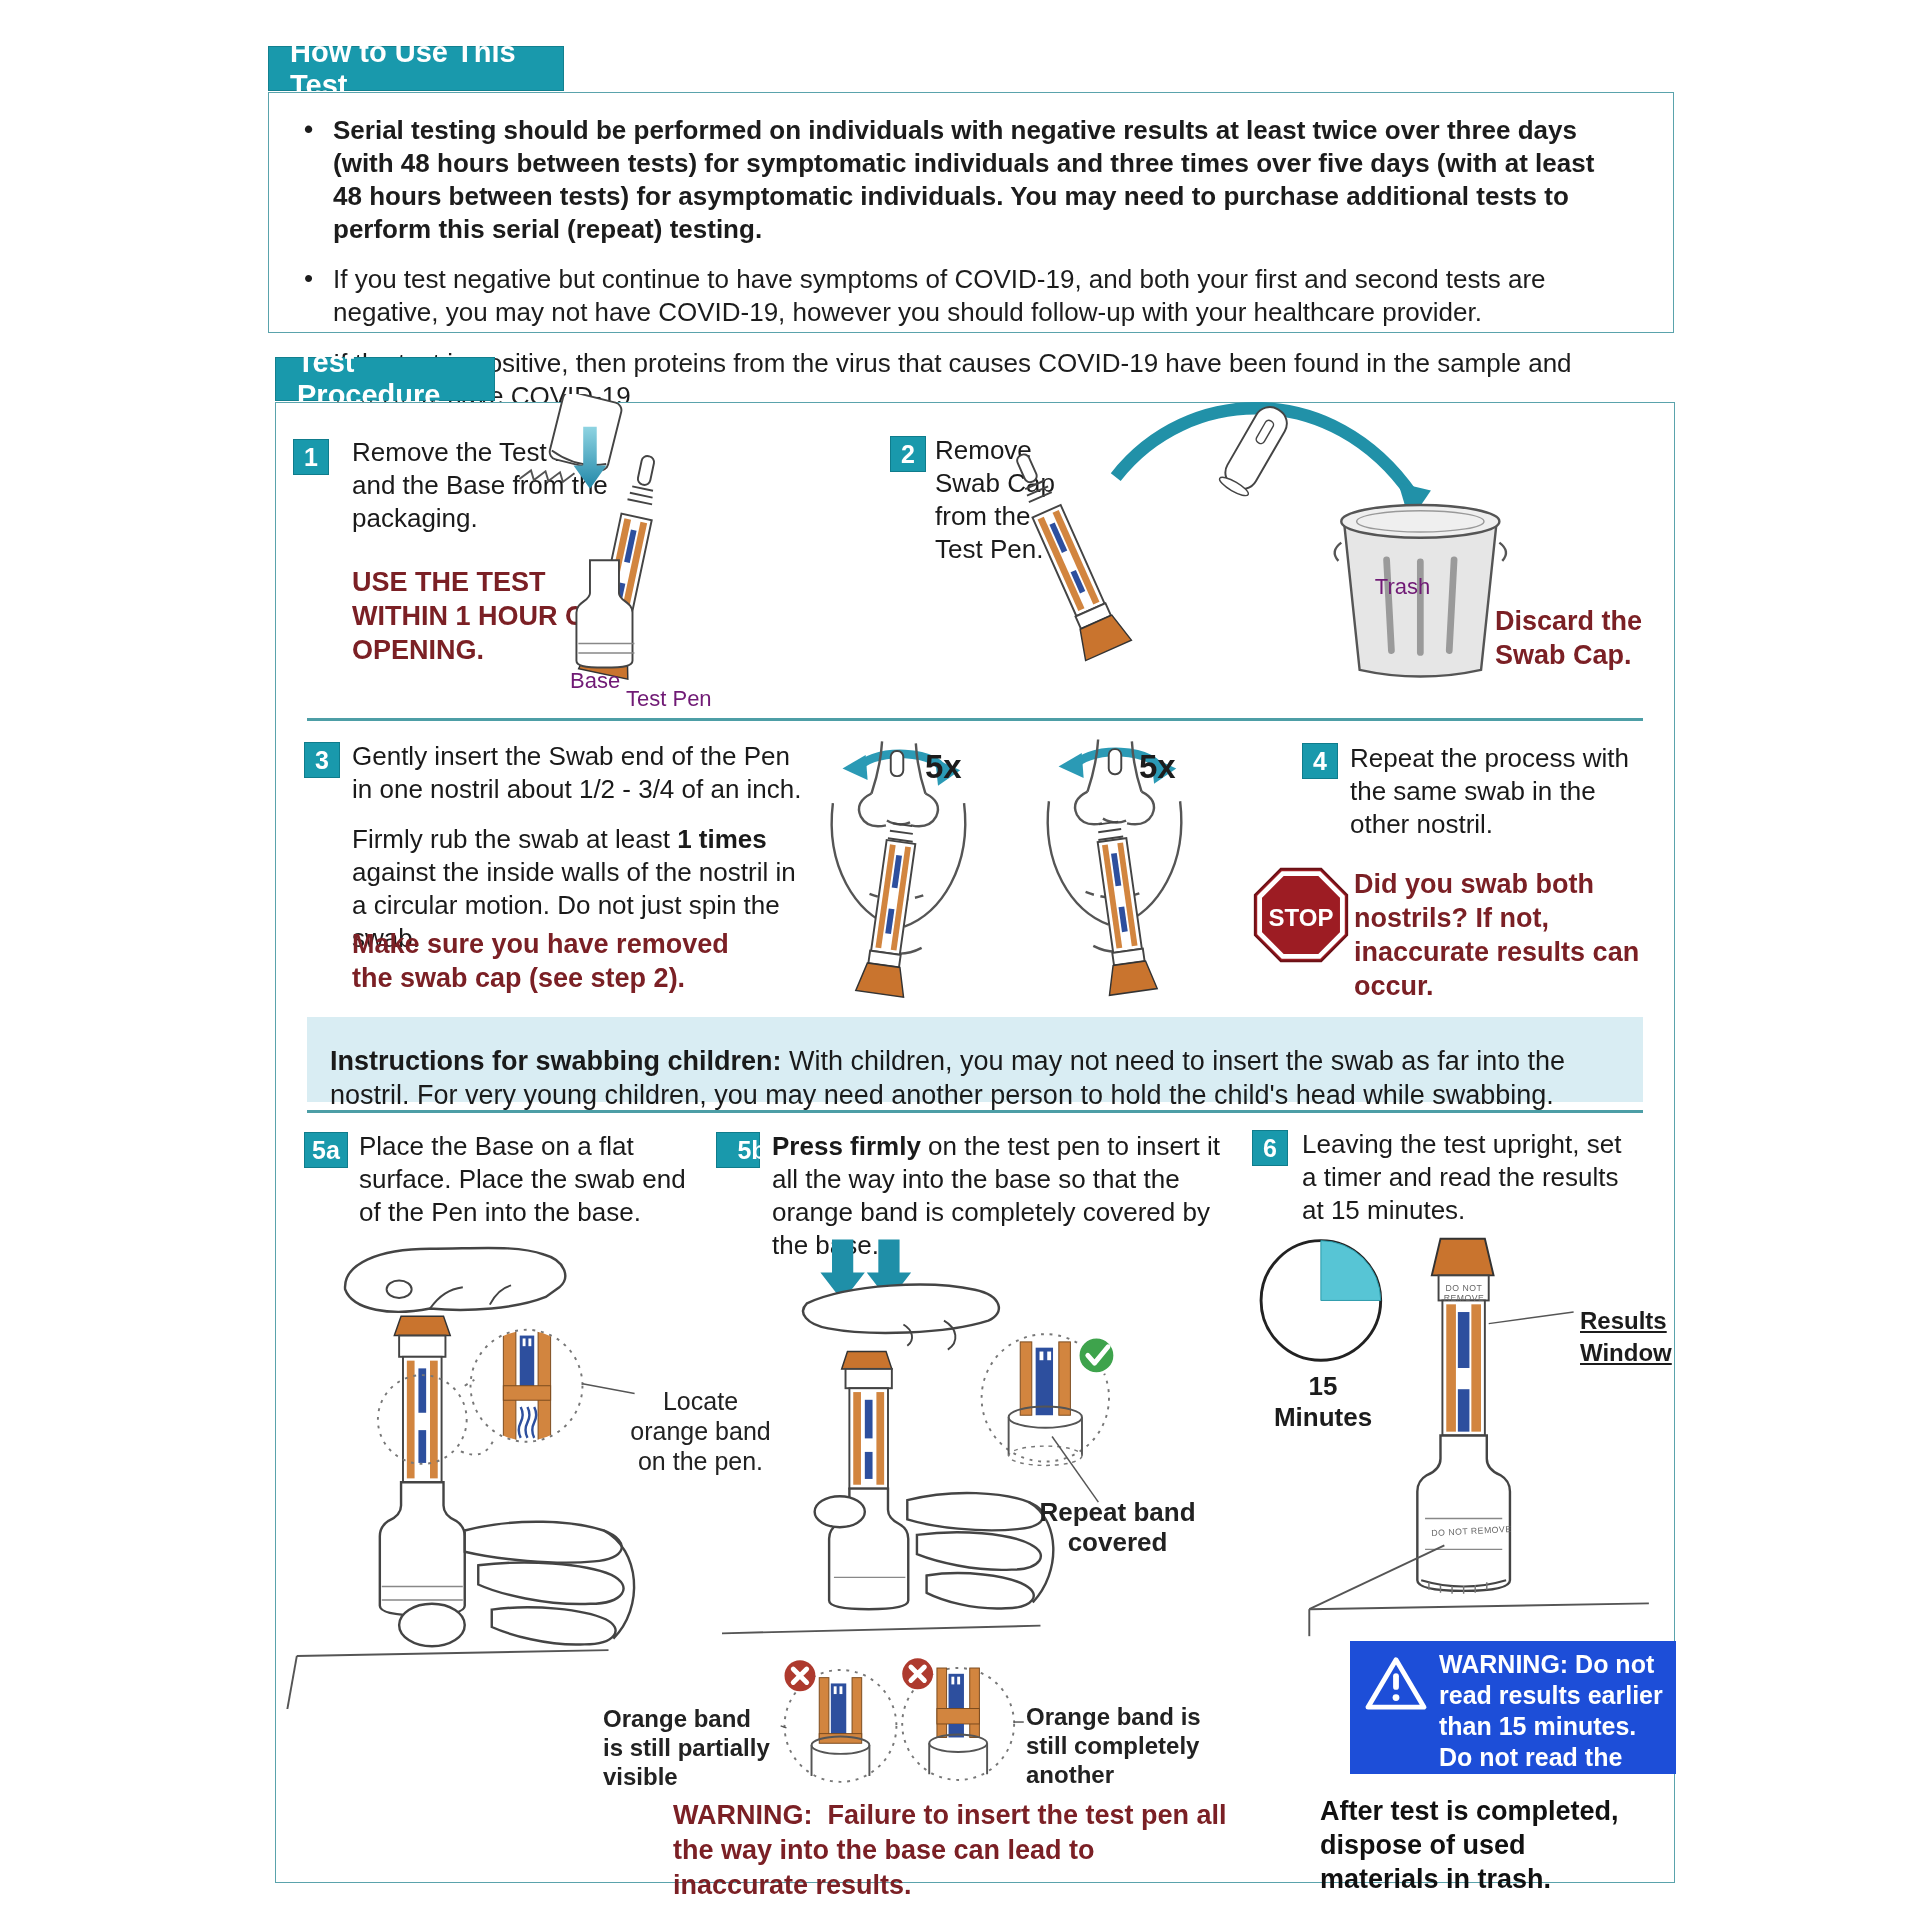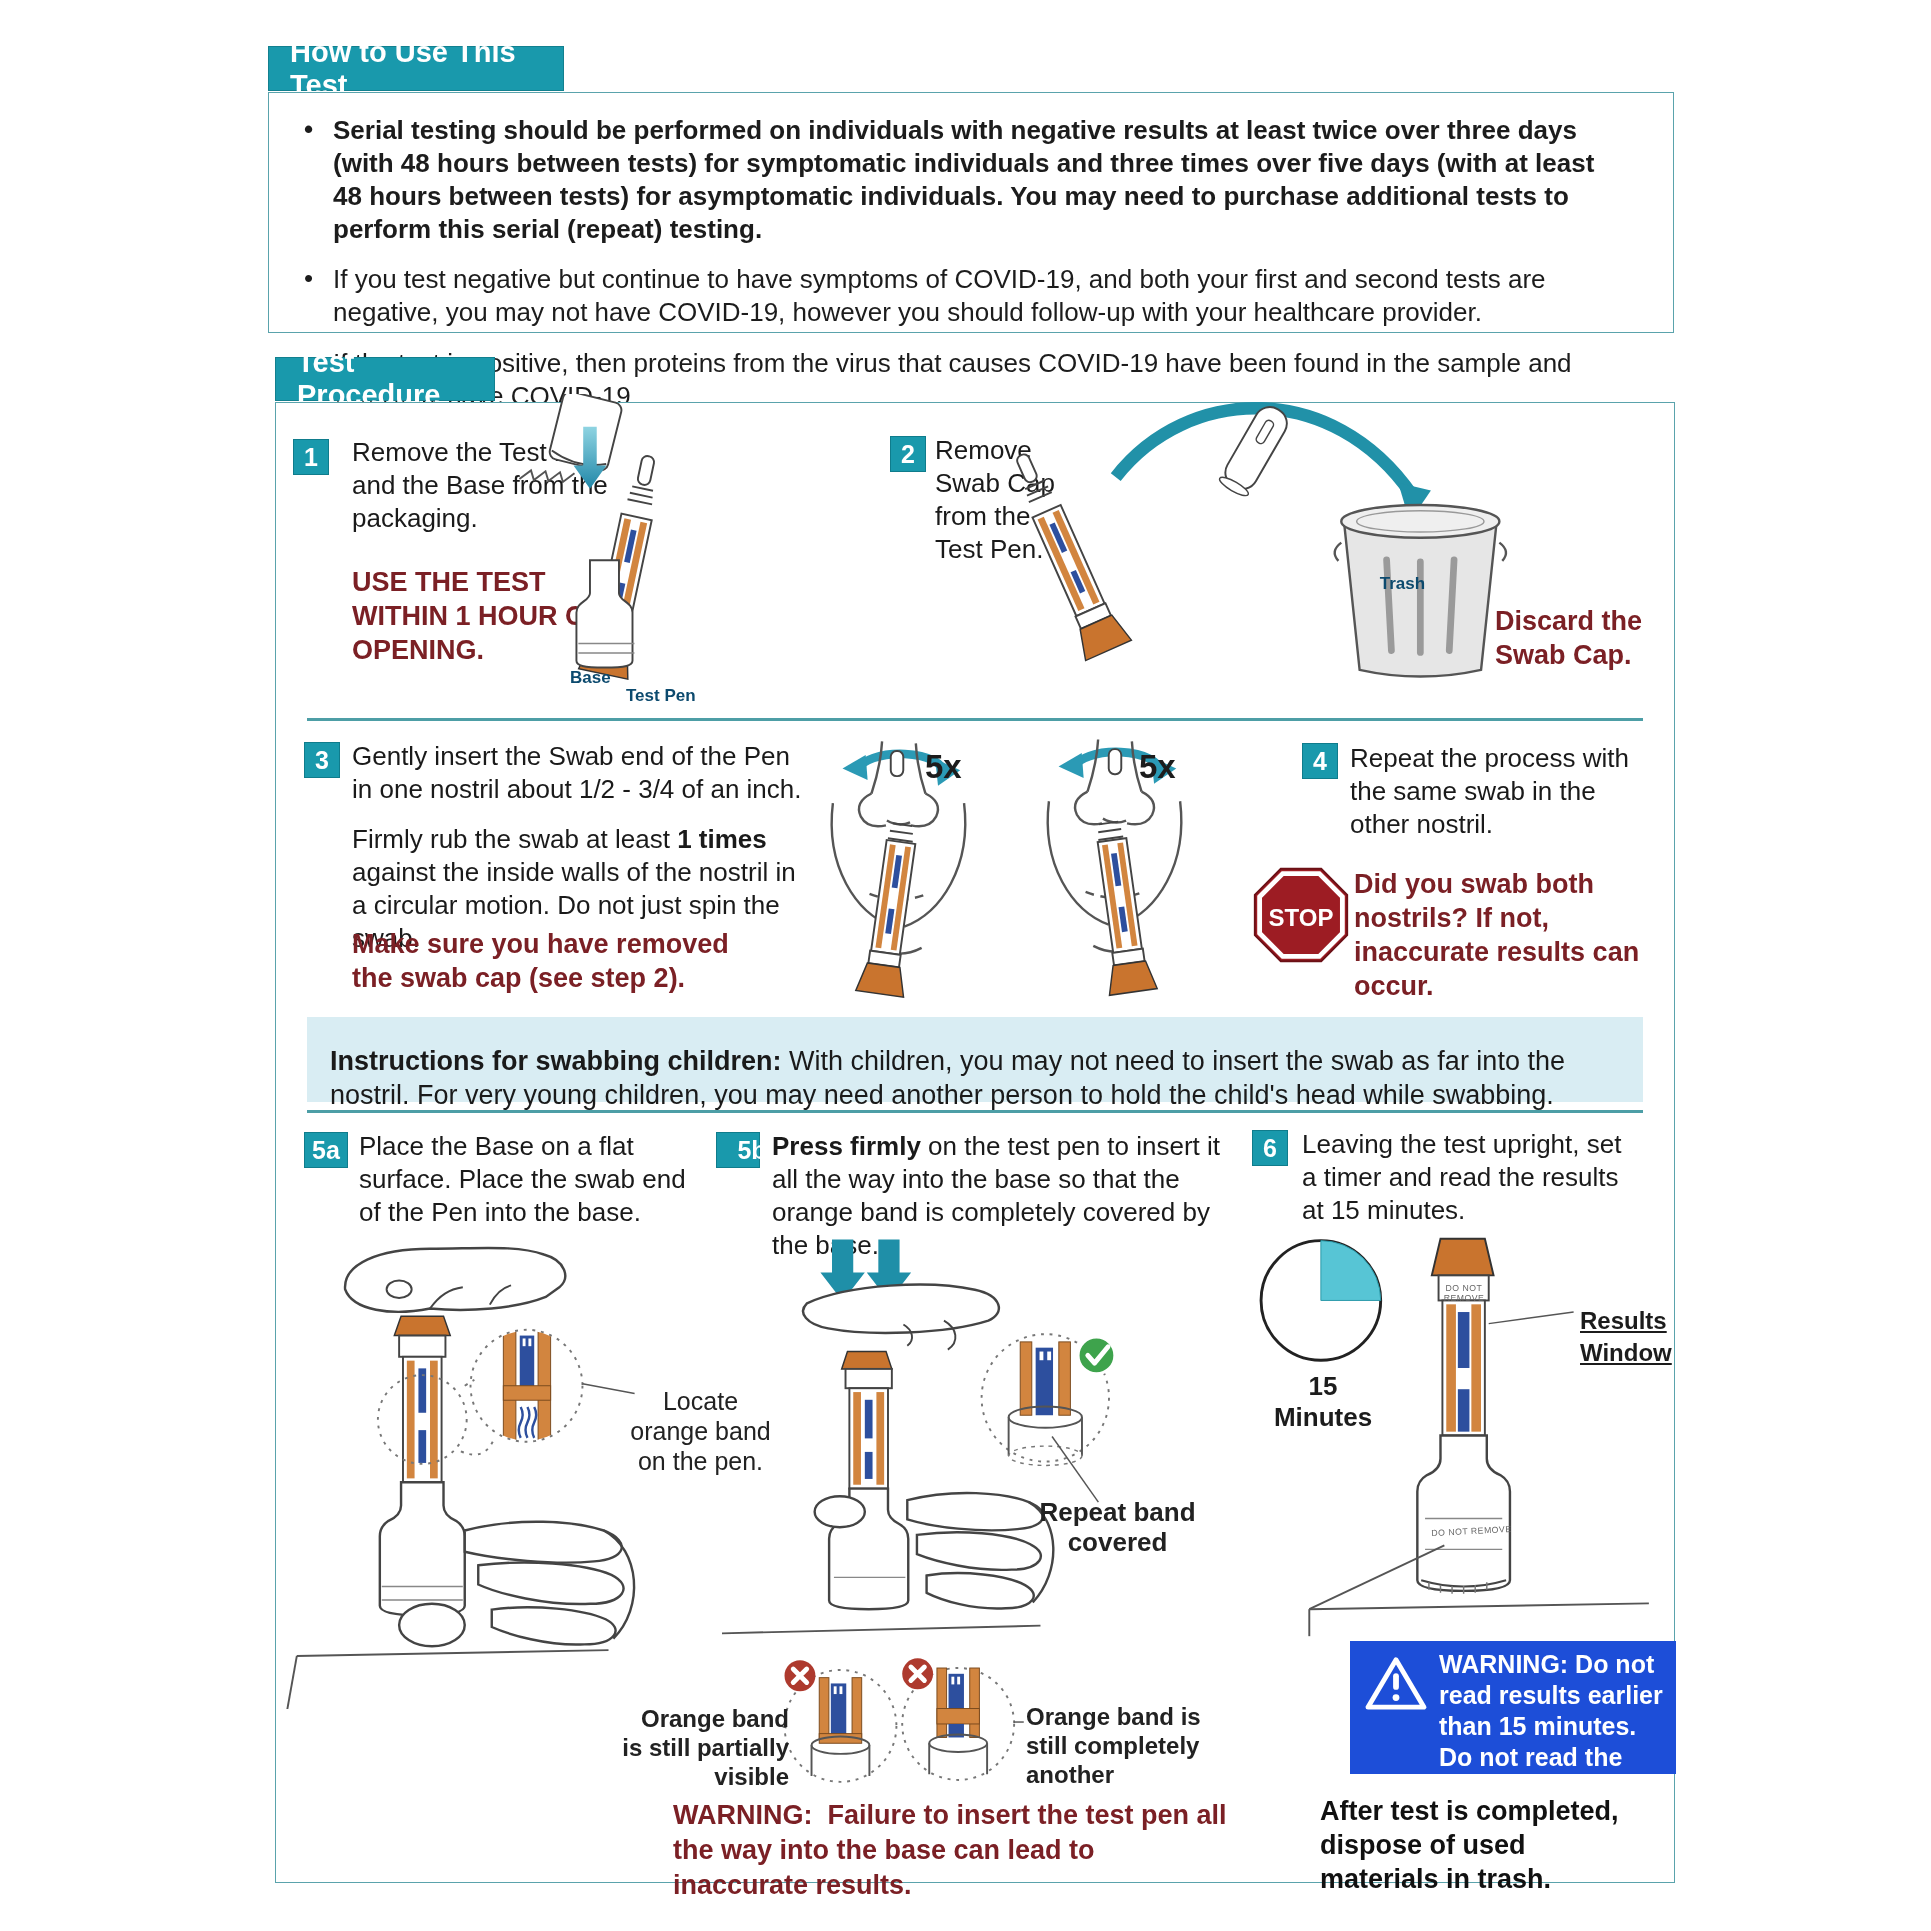--- a/index.html
+++ b/index.html
@@ -11,21 +11,21 @@
        border:1px solid #12808f;}
   .panel{border:1.9px solid #5AA3AC;background:#fff;box-sizing:border-box;}
   .badge{background:#1999AC;color:#fff;font-weight:bold;font-size:25px;
          display:flex;align-items:center;justify-content:center;
          border:1px solid #0f7c8c;box-sizing:border-box;}
   .btxt{font-size:26px;line-height:33px;}
   .bold{font-weight:bold;}
   .steptext{font-size:26px;line-height:33px;color:#1a1a1a;}
   .maroon{color:#7B2025;font-weight:bold;}
   .mwarn{font-size:27px;line-height:34px;}
-  .lbl{font-weight:bold;font-size:17px;color:#0c4a6e;}
+  .lbl{font-weight:normal;font-size:22px;color:#701a75;}
   .callout{font-size:25px;line-height:30px;color:#222;}
   .semib{font-weight:600;}
   .sep{background:#4D9EA6;height:2.9px;}
   .band{background:#D9EDF3;box-sizing:border-box;padding:27px 23px;}
   .bullet-row{display:flex;}
   .dot{width:29px;flex:0 0 29px;font-size:26px;}
   .warnbox{background:#1d4ed8;color:#fff;box-sizing:border-box;}
   .wtxt{font-size:25px;line-height:31px;font-weight:bold;color:#fff;}
   .tiny{font-size:8.7px;color:#666;text-align:center;letter-spacing:0.5px;}
   svg{display:block;}
@@ -349,21 +349,21 @@
     <rect x="302" y="86" width="16" height="14" fill="#2D4F9E"></rect>
     <ellipse cx="312" cy="106" rx="30" ry="9" fill="none" stroke="#555" stroke-width="2"></ellipse>
     <path d="M282,106 V138 M342,106 V138" stroke="#555" stroke-width="2"></path>
     <g>
       <circle cx="270" cy="34" r="16" fill="#AE3A2E"></circle>
       <path d="M263,27 l14,14 M277,27 l-14,14" stroke="#fff" stroke-width="5" stroke-linecap="round"></path>
     </g>
     <path d="M370,84 L380,84" stroke="#555" stroke-width="1.5"></path>
   </g>
 </svg>
-<div class="abs callout semib" style="left:603px;top:1704px;width:174px;text-align:right;font-size:24px;line-height:29px;margin-left:12px;">Orange band is still partially visible</div>
+<div class="abs callout semib" style="left:603px;top:1704px;width:174px;text-align:left;font-size:24px;line-height:29px;">Orange band is still partially visible</div>
 <div class="abs callout semib" style="left:1026px;top:1702px;width:179px;text-align:left;font-size:24px;line-height:29px;">Orange band is still completely another</div>
 
 <div class="abs maroon" style="left:673px;top:1798px;width:555px;font-size:27px;line-height:35px;">
   <span>WARNING:</span><span style="white-space:pre-wrap;">  Failure to insert the test pen all the way into the base can lead to inaccurate results.</span>
 </div>
 
 <div class="abs badge" style="left:1252px;top:1130px;width:36px;height:36px;">6</div>
 <div class="abs steptext" style="left:1302px;top:1128px;width:328px;">Leaving the test upright, set a timer and read the results at 15 minutes.</div>
 
 <svg class="abs" style="left:1255px;top:1231px;" width="425" height="410" viewBox="0 0 440 425">

